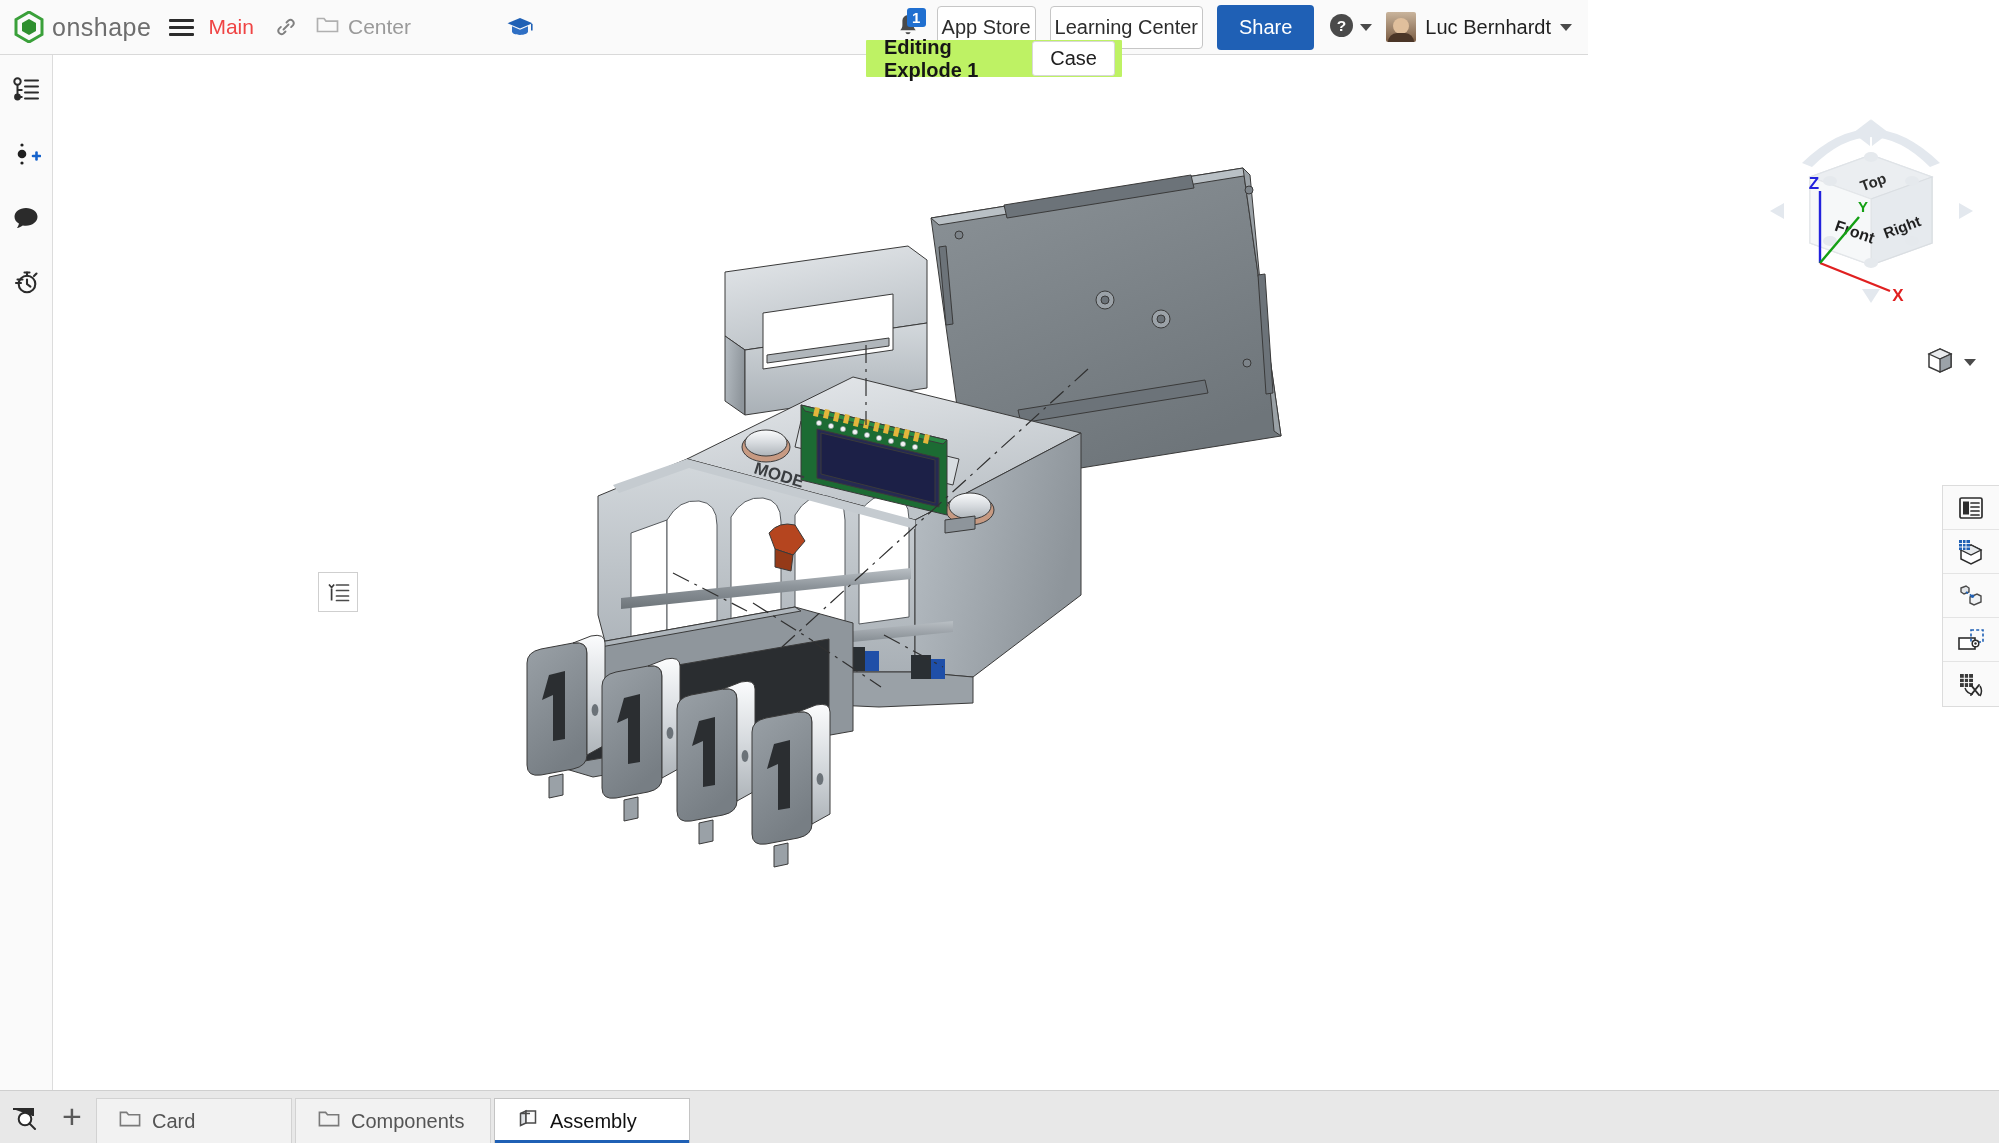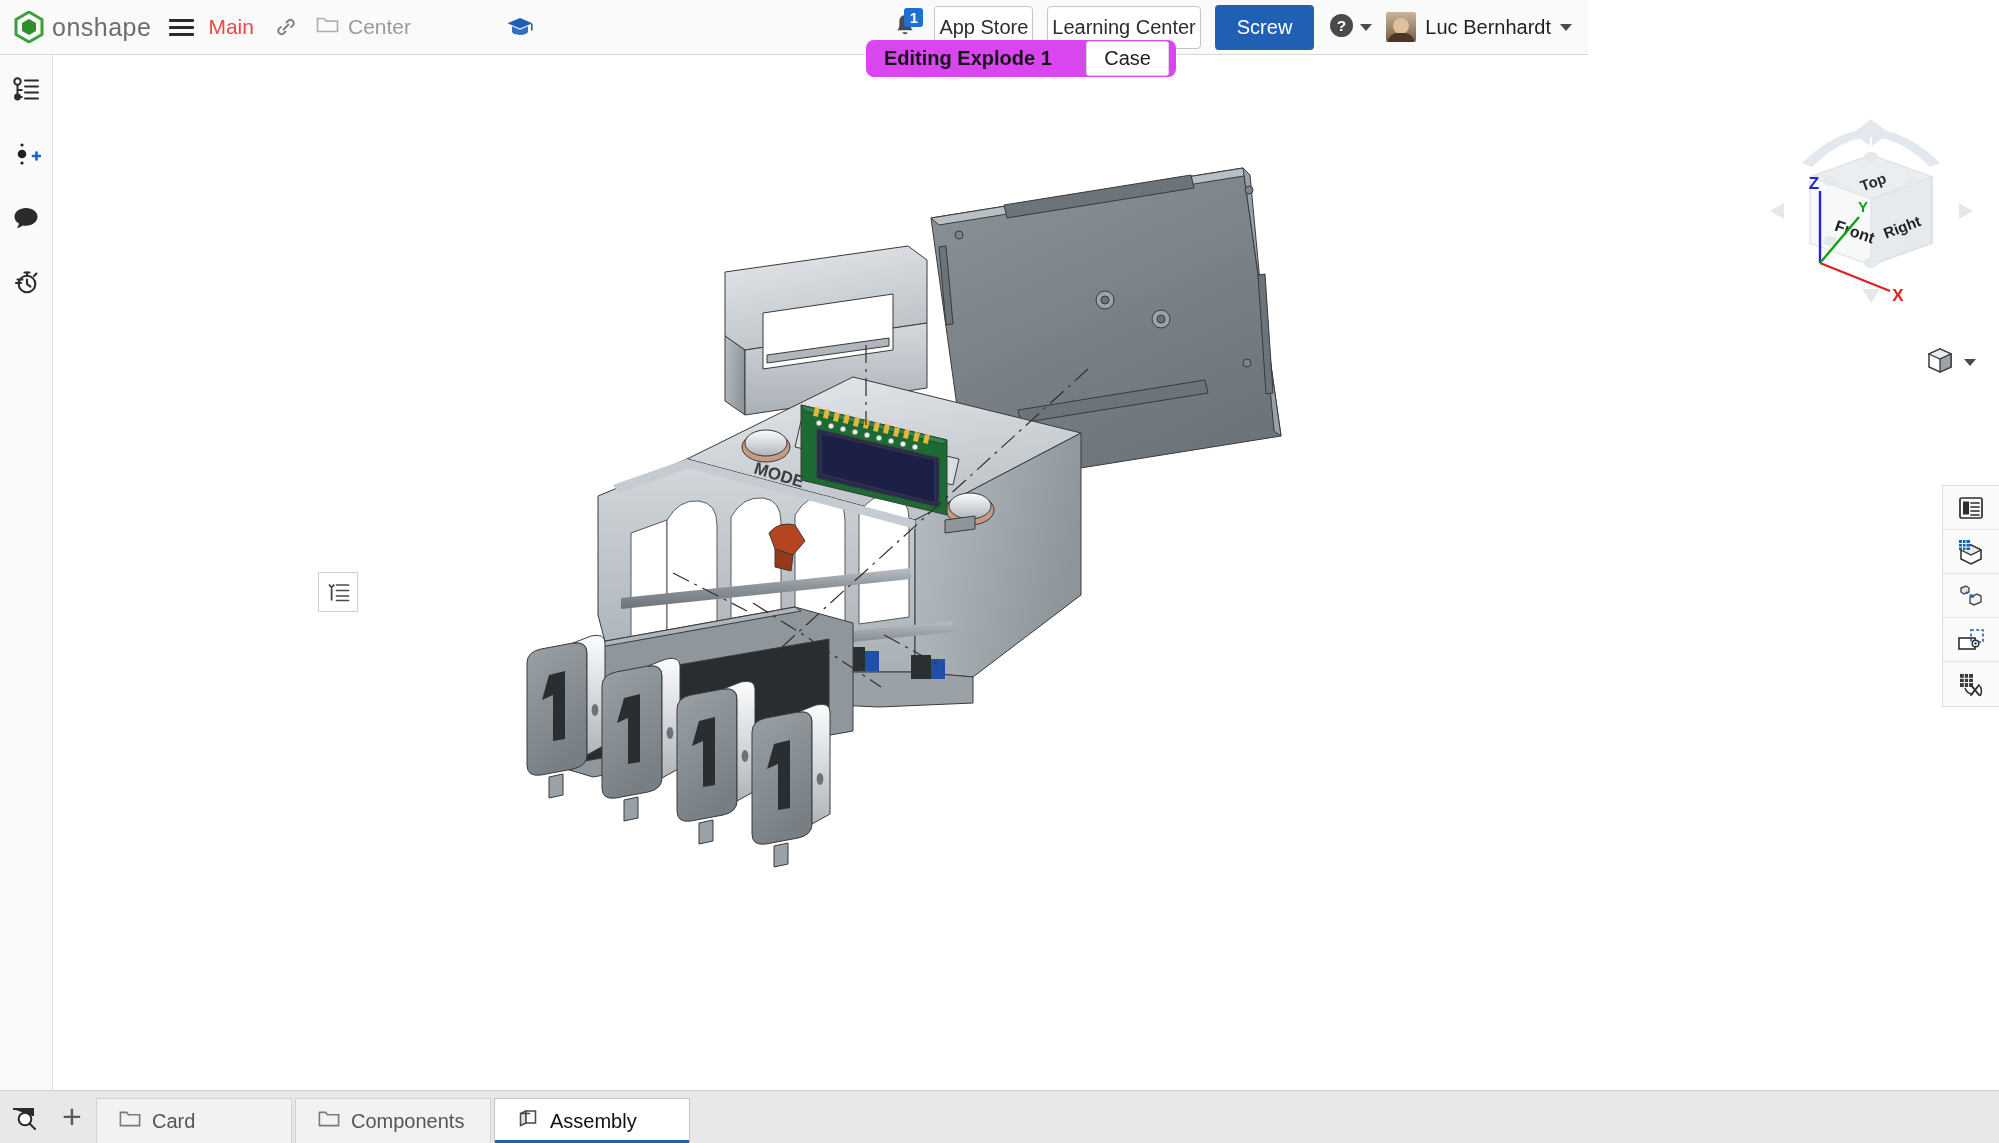--- a/index.html
+++ b/index.html
@@ -55,23 +55,23 @@
     width:30px;height:30px;border-radius:2px;overflow:hidden;
     background:linear-gradient(#c9b49c,#7a5c43);
     position:relative; flex:none;
   }
   .avatar::after{content:"";position:absolute;left:7px;top:6px;width:16px;height:16px;border-radius:50%;background:#e0bf9c;}
   .avatar::before{content:"";position:absolute;left:2px;bottom:0;width:26px;height:9px;border-radius:13px 13px 0 0;background:#4a3527;z-index:2;}
   .user-name { font-size:20px; color:#1f1f1f; white-space:nowrap; }
 
   
   #edit-banner {
-    position:absolute; top: 40px; left: 866px; width: 310px; height: 37px;
-    background:#d946ef; display:flex; align-items:center; z-index: 40;
-    border-radius: 8px;
+    position:absolute; top: 40px; left: 866px; width: 256px; height: 37px;
+    background:#bef264; display:flex; align-items:center; z-index: 40;
+    border-radius: 1px;
   }
   #edit-banner .label { font-size:20px; font-weight:bold; color:#161616; margin-left:18px; }
   #edit-banner .done {
     margin-left:auto; margin-right:7px; background:#fff; border:1px solid #d8d8d8;
     border-radius:3px; font-size:20px; padding:5px 17px; cursor:pointer; color:#202020;
   }
 
   
   #rail {
     position:absolute; top:55px; left:0; width:53px; height:1035px;
@@ -231,21 +231,21 @@
       <span>
         <svg width="26" height="28" viewBox="0 0 26 28" fill="#4a4a4a">
           <path d="M13 3a5.6 5.6 0 00-5.6 5.6v4.3c0 2.4-.9 4-2.2 5.3h15.6c-1.3-1.3-2.2-2.9-2.2-5.3V8.6A5.6 5.6 0 0013 3z"></path>
           <path d="M10.4 20.2a2.7 2.7 0 005.2 0z"></path>
         </svg>
       </span>
     </div>
 
     <button class="btn-outline">App Store</button>
     <button class="btn-outline">Learning Center</button>
-    <button class="btn-share">Screw</button>
+    <button class="btn-share">Share</button>
 
     <div class="help-wrap">
       <span>
         <svg width="27" height="27" viewBox="0 0 27 27">
           <circle cx="13.5" cy="13.5" r="11.5" fill="#4a4a4a"></circle>
           <text x="13.5" y="19.4" font-size="15.5" font-family="Liberation Sans, sans-serif" font-weight="bold" fill="#fff" text-anchor="middle">?</text>
         </svg>
       </span>
       <span class="caret-dn"></span>
     </div>

